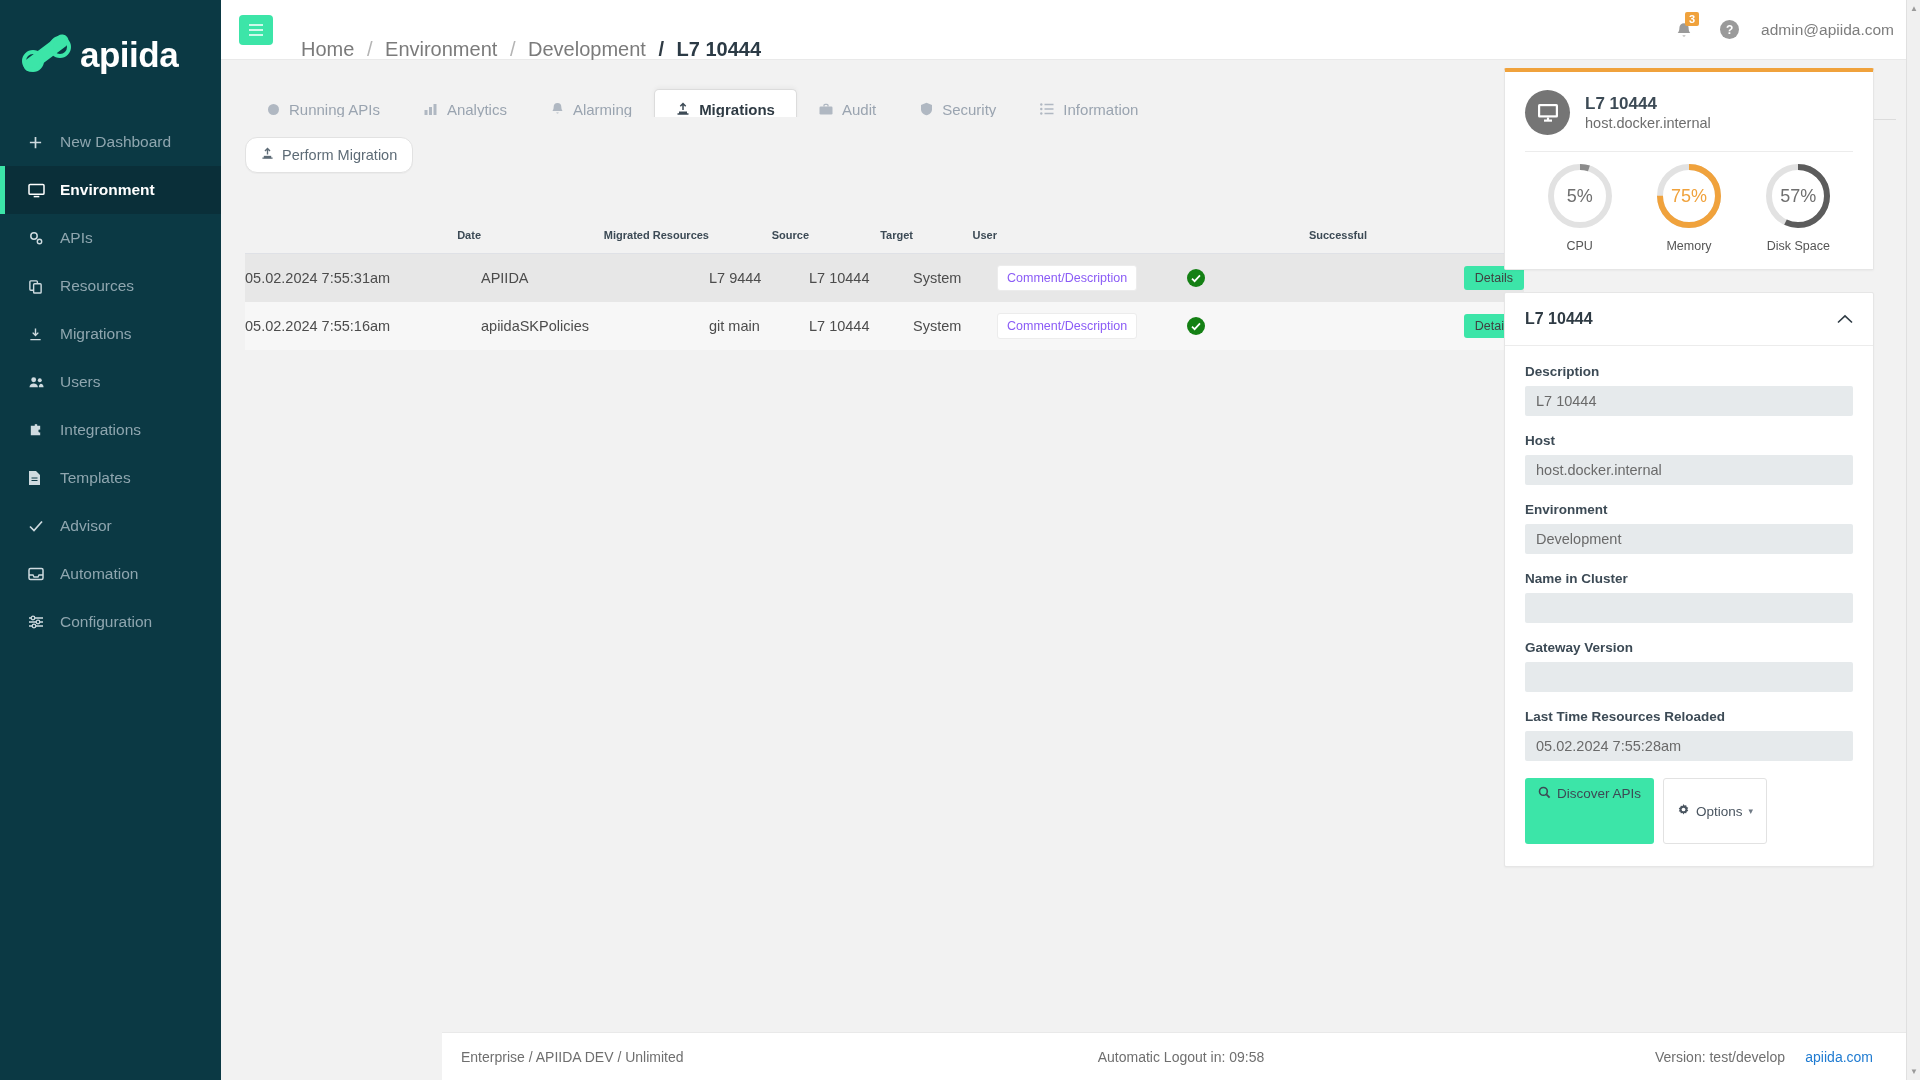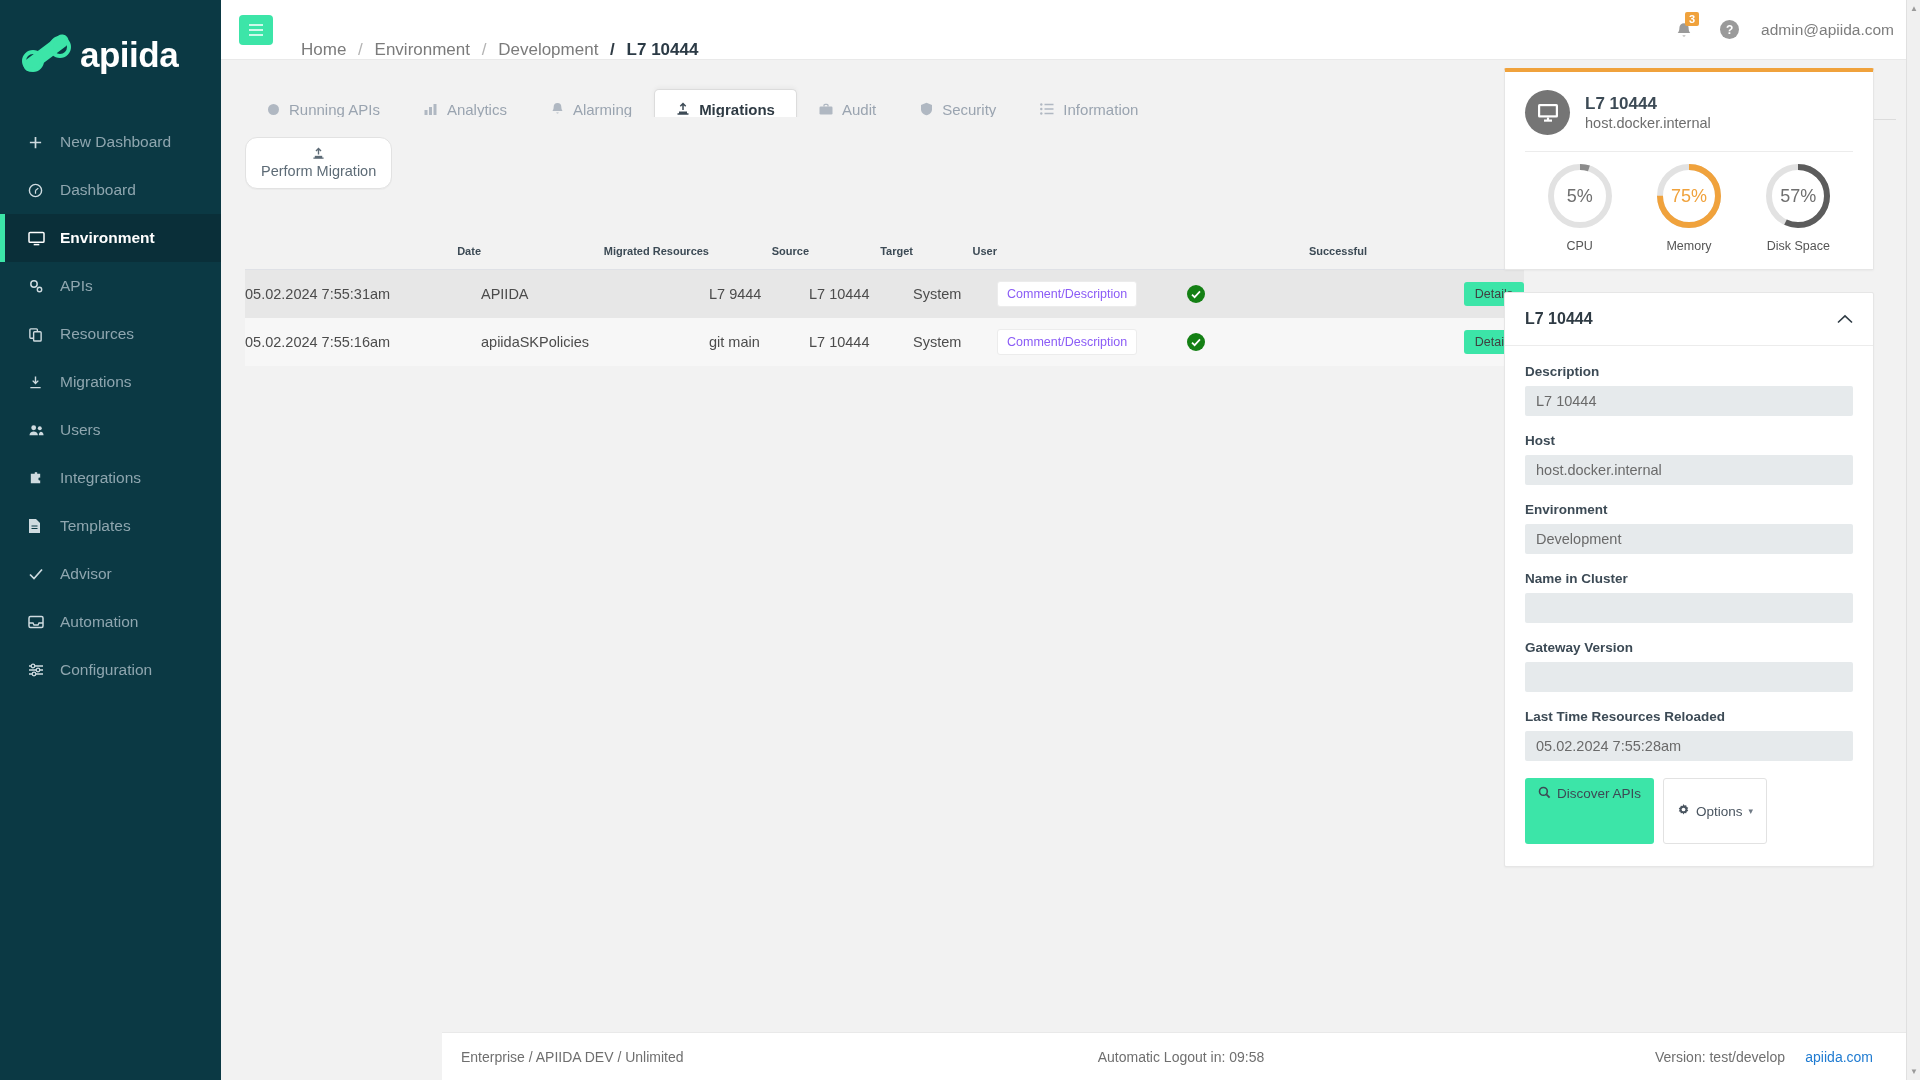--- a/index.html
+++ b/index.html
@@ -51,21 +51,21 @@
   .topbar {
     height: 60px; background: #ffffff; display: flex; align-items: center;
     padding-left: 18px; border-bottom: 1px solid #e9e9e9;
   }
   .burger {
     width: 34px; height: 30px; background: #3ce5a8; border-radius: 4px;
     display: flex; align-items: center; justify-content: center;
     color: #ffffff; font-size: 15px; cursor: pointer; flex: 0 0 34px;
   }
   .breadcrumb {
-    margin-left: 28px; font-size: 17px; color: #7b7b7b; white-space: nowrap; margin-top: 40px;
+    margin-left: 28px; font-size: 20px; color: #7b7b7b; white-space: nowrap; margin-top: 40px;
   }
   .breadcrumb .crumb { color: #7b7b7b; cursor: pointer; }
   .breadcrumb .sep { color: #b4b4b4; margin: 0 7px; }
   .breadcrumb .sep.bold { color: #2f3b44; font-weight: 700; }
   .breadcrumb .crumb.current { color: #2b3a45; font-weight: 700; }
   .topbar-right {
     margin-left: auto; display: flex; align-items: center; padding-right: 26px; gap: 22px;
   }
   .bell-wrap { position: relative; width: 22px; height: 26px; cursor: pointer; }
   .badge {
@@ -96,24 +96,24 @@
   }
   .tab .t-ico { display: flex; align-items: center; color: #b0b8c2; }
   .tab.active .t-ico { color: #3c4a55; }
 
   
   .content {
     position: absolute; left: 24px; top: 117px; right: 396px; bottom: 0;
     background: #f2f2f2;
   }
   .perform-btn {
-    display: inline-flex; align-items: center; 
+    display: inline-flex; align-items: center; gap: 8px;
     background: #ffffff; border: 1px solid #e2e2e2; border-radius: 12px;
     padding: 9px 15px; font-size: 14.5px; color: #5d6b76; cursor: pointer;
-    margin-top: 20px; box-shadow: 0 1px 1px rgba(0,0,0,.03); flex-direction: column;
+    margin-top: 20px; box-shadow: 0 1px 1px rgba(0,0,0,.03);
   }
   table.mig { width: 100%; border-collapse: collapse; margin-top: 48px; }
   table.mig th {
     text-align: right; font-size: 11px; color: #3c4a55; font-weight: 700;
     padding: 8px 0 12px 0; border-bottom: 1px solid #dfe1e6;
   }
   table.mig td {
     font-size: 14.5px; color: #4c4c4c; padding: 11px 0; vertical-align: middle;
   }
   table.mig tbody tr:nth-child(odd) { background: #e7e7e7; }
@@ -242,29 +242,20 @@
     <nav class="nav">
       <div class="nav-item">
         <span class="nav-ico">
           <svg width="15" height="15" viewBox="0 0 16 16">
               <path d="M8 2v12M2 8h12" stroke="#cfdbe0" stroke-width="1.8" fill="none"></path>
             </svg>
         </span>
         <span class="nav-label">New Dashboard</span>
       </div>
 
-      <div class="nav-item">
-        <span class="nav-ico">
-          <svg width="15" height="15" viewBox="0 0 16 16">
-              <circle cx="8" cy="8" r="6.5" fill="none" stroke="#cfdbe0" stroke-width="1.5"></circle>
-              <path d="M8 8l3-2.5M8 8v3.5" stroke="#cfdbe0" stroke-width="1.3"></path>
-            </svg>
-        </span>
-        <span class="nav-label">Dashboard</span>
-      </div>
 
       <div class="nav-item active">
         <span class="nav-ico">
           <svg width="17" height="15" viewBox="0 0 18 16">
               <rect x="1" y="1.5" width="16" height="10.5" rx="1.2" fill="none" stroke="#ffffff" stroke-width="1.6"></rect>
               <path d="M6 14.5h6" stroke="#ffffff" stroke-width="1.6"></path>
             </svg>
         </span>
         <span class="nav-label">Environment</span>
       </div>

